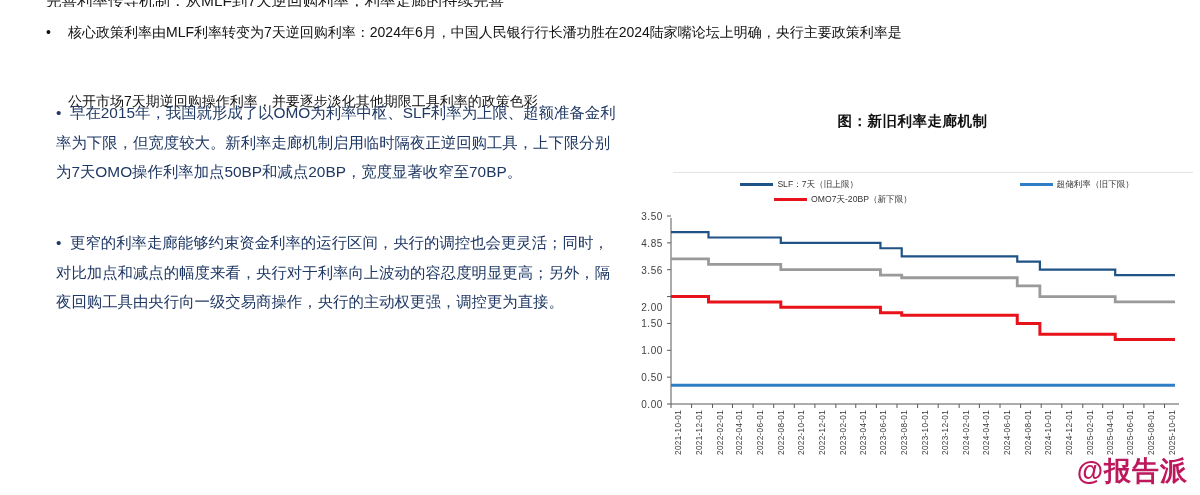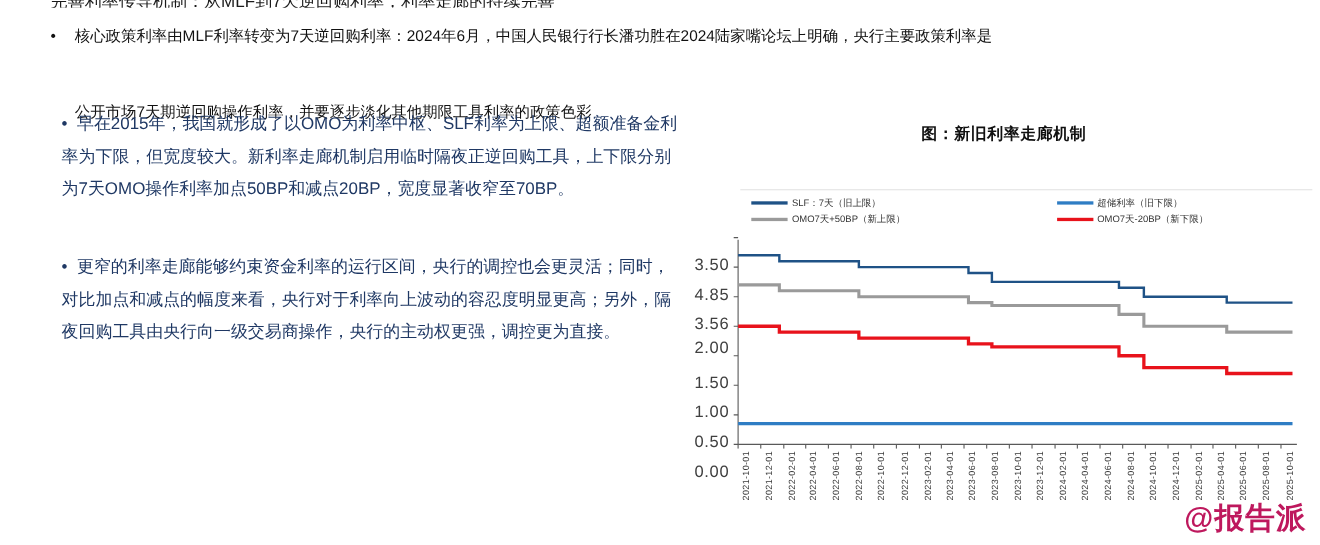--- a/index.html
+++ b/index.html
@@ -45,30 +45,30 @@
   .chart-title{
     position:absolute;left:0;right:0;top:112px;text-align:center;
     font-size:14.5px;font-weight:bold;color:#111;letter-spacing:.5px;
   }
   .legend{
     position:absolute;left:48px;top:172px;width:520px;height:38px;
     border-top:1px solid #e3e3e3;
     padding-top:4px;
   }
   .legend-row{display:flex;height:15px;align-items:center;}
-  .legend-item{display:flex;align-items:center;width:250px;padding-left:10px;}
+  .legend-item{display:flex;align-items:center;width:250px;padding-left:10px;justify-content:center;}
   .legend-item.right{padding-left:45px;}
   .swatch{width:33px;height:3px;margin-right:4px;flex:none;border-radius:0;}
   .legend-label{font-size:8.6px;color:#333;white-space:nowrap;}
 
   .plot-wrap{position:absolute;left:0;top:212px;width:575px;height:210px;}
   .ylabels{position:absolute;left:0;top:0;width:38px;height:196px;}
   .ylabel{
-    position:absolute;right:0;font-size:15px;color:#404040;
-    transform:translateY(-50%);white-space:nowrap;letter-spacing:.6px;margin-top:25px;
+    position:absolute;right:0;font-size:10px;color:#404040;
+    transform:translateY(-50%);white-space:nowrap;letter-spacing:.6px;
   }
   svg.plot{position:absolute;left:38px;top:0;}
   .xlabels{position:absolute;left:38px;top:198px;width:530px;height:90px;}
   .xlabel{
     position:absolute;top:0;font-size:8.2px;color:#3a3a3a;
     transform-origin:left top;transform:rotate(-90deg) translateX(-100%);
     white-space:nowrap;letter-spacing:.3px;
   }
   .watermark{
     position:absolute;right:12px;bottom:6px;
@@ -108,38 +108,34 @@
         <div class="legend-item">
           <span class="swatch" id="sw0" style="background: rgb(31, 82, 134); height: 3px;"></span>
           <span class="legend-label">SLF：7天（旧上限）</span>
         </div>
         <div class="legend-item right">
           <span class="swatch" id="sw1" style="background: rgb(47, 125, 196); height: 3px;"></span>
           <span class="legend-label">超储利率（旧下限）</span>
         </div>
       </div>
       <div class="legend-row">
-        <div class="legend-item">
-          <span class="swatch" id="sw2" style="background: rgb(154, 154, 154); height: 3px;"></span>
-          <span class="legend-label">OMO7天+50BP（新上限）</span>
-        </div>
         <div class="legend-item right">
           <span class="swatch" id="sw3" style="background: rgb(232, 18, 27); height: 3px;"></span>
           <span class="legend-label">OMO7天-20BP（新下限）</span>
         </div>
       </div>
     </div>
 
     <div class="plot-wrap">
       <div class="ylabels" id="ylabels">
           <div class="ylabel" style="top: 192px;">0.00</div>
           <div class="ylabel" style="top: 165.143px;">0.50</div>
           <div class="ylabel" style="top: 138.286px;">1.00</div>
           <div class="ylabel" style="top: 111.429px;">1.50</div>
-          <div class="ylabel" style="top: 79px;">2.00</div>
+          <div class="ylabel" style="top: 95px;">2.00</div>
           <div class="ylabel" style="top: 57.7143px;">3.56</div>
           <div class="ylabel" style="top: 30.8571px;">4.85</div>
           <div class="ylabel" style="top: 4px;">3.50</div>
         </div>
       <svg class="plot" id="plot" width="530" height="196">
           <line x1="8" y1="6" x2="8" y2="192" stroke="#595959" stroke-width="1"></line>
           <line x1="8" y1="192" x2="516" y2="192" stroke="#595959" stroke-width="1"></line>
           <line x1="4" y1="192" x2="8" y2="192" stroke="#595959" stroke-width="1"></line>
           <line x1="4" y1="165.14285714285714" x2="8" y2="165.14285714285714" stroke="#595959" stroke-width="1"></line>
           <line x1="4" y1="138.28571428571428" x2="8" y2="138.28571428571428" stroke="#595959" stroke-width="1"></line>

